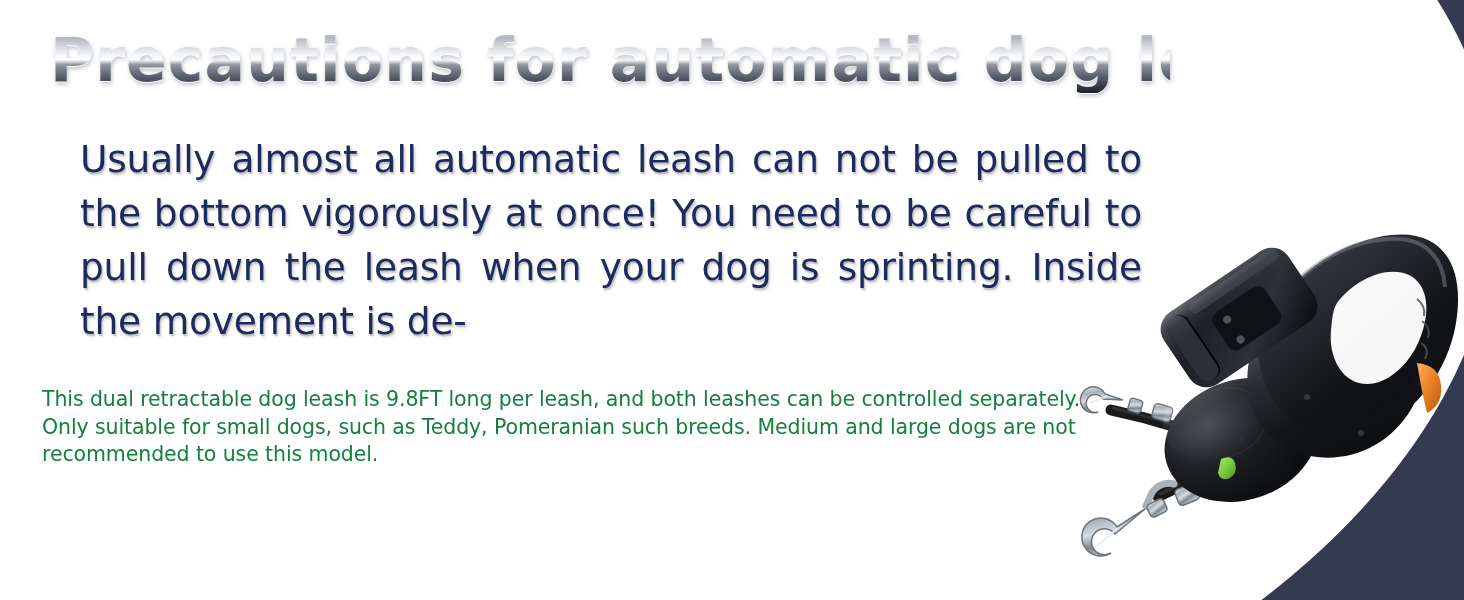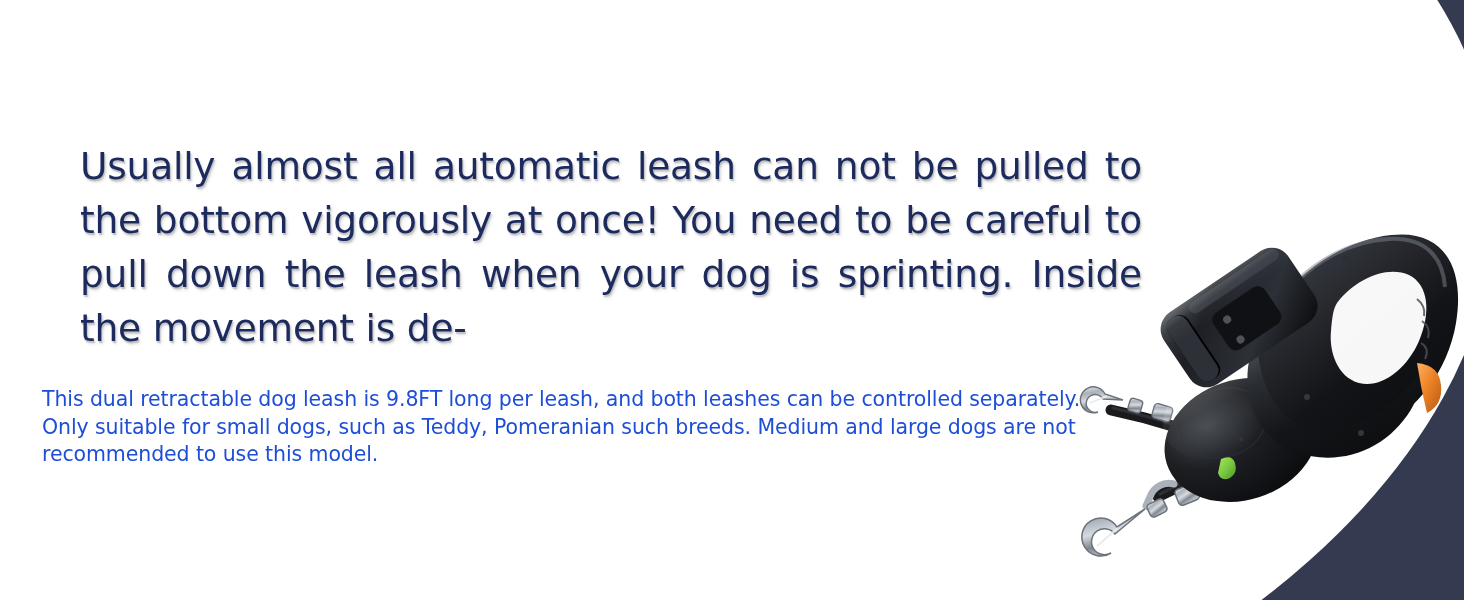--- a/index.html
+++ b/index.html
@@ -66,21 +66,21 @@
     color: transparent;
     -webkit-text-fill-color: transparent;
     filter: drop-shadow(0 1px 0 rgba(255,255,255,0.95))
             drop-shadow(1px 2px 2px rgba(120,125,135,0.45));
   }
 
   
   .lead-para {
     position: absolute;
     left: 80px;
-    top: 139px;
+    top: 132px;
     width: 1062px;
     font-family: "DejaVu Sans", sans-serif;
     font-size: 37.5px;
     line-height: 54px;
     color: #1d2a5e;
     text-align: justify;
     text-justify: inter-word;
     letter-spacing: -0.2px;
     text-shadow:
         1px 2px 1px rgba(160,160,160,0.55),
@@ -91,21 +91,21 @@
 
   
   .desc-para {
     position: absolute;
     left: 42px;
     top: 386px;
     width: 1045px;
     font-family: "DejaVu Sans", sans-serif;
     font-size: 20.5px;
     line-height: 27.5px;
-    color: #1d4ed8;
+    color: #15803d;
     letter-spacing: -0.1px;
   }
 
   
   .product {
     position: absolute;
     left: 1045px;
     top: 195px;
     width: 420px;
     height: 390px;
@@ -114,20 +114,21 @@
   .product svg { display: block; width: 100%; height: 100%; overflow: visible; }
 </style>
 </head>
 <body>
 
 <div id="banner">
 
   <div class="bg-navy-layer"></div>
   <div class="bg-white-blob"></div>
 
+  <div class="title">Precautions for automatic dog leash</div>
 
   <div class="lead-para">
     <span>Usually almost all automatic leash can not be pulled to the</span>
     <span>bottom vigorously at once! You need to be careful to pull down</span>
     <span>the leash when your dog is sprinting. Inside the movement is de-</span>
   </div>
 
   <div class="desc-para">
     <span>This dual retractable dog leash is 9.8FT long per leash, and both leashes can be controlled separately.</span>
     <span>Only suitable for small dogs, such as Teddy, Pomeranian such breeds. Medium and large dogs are not</span>

